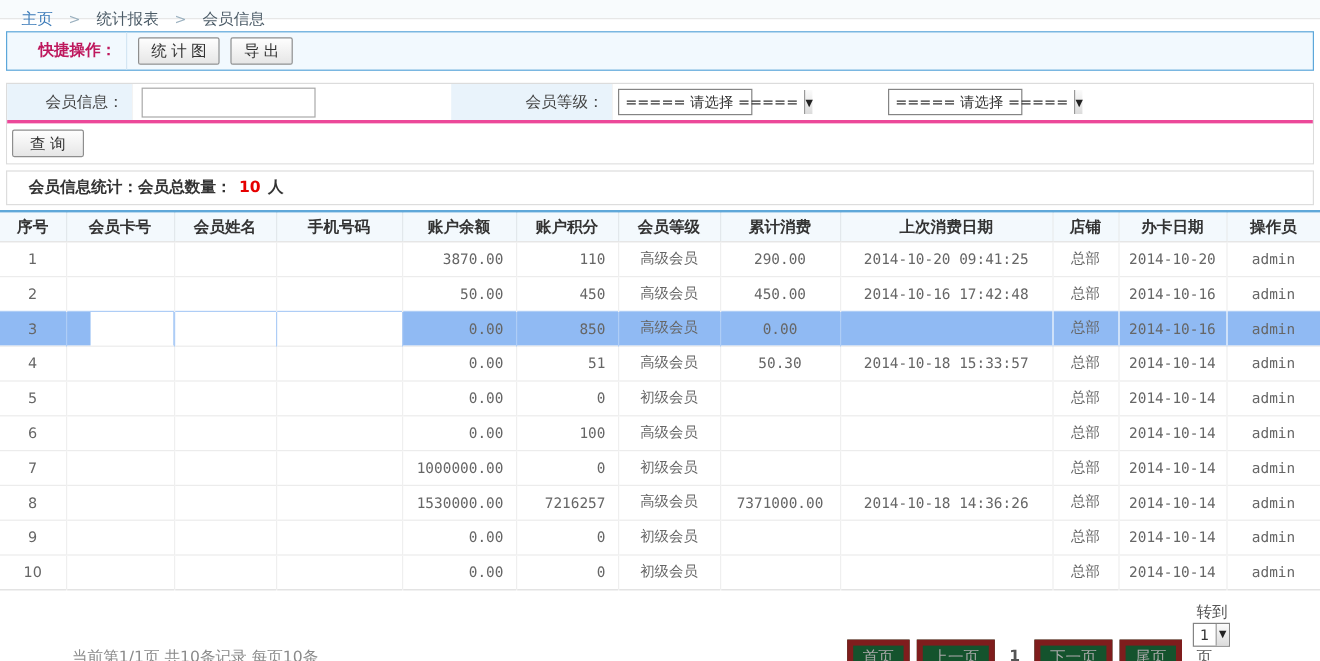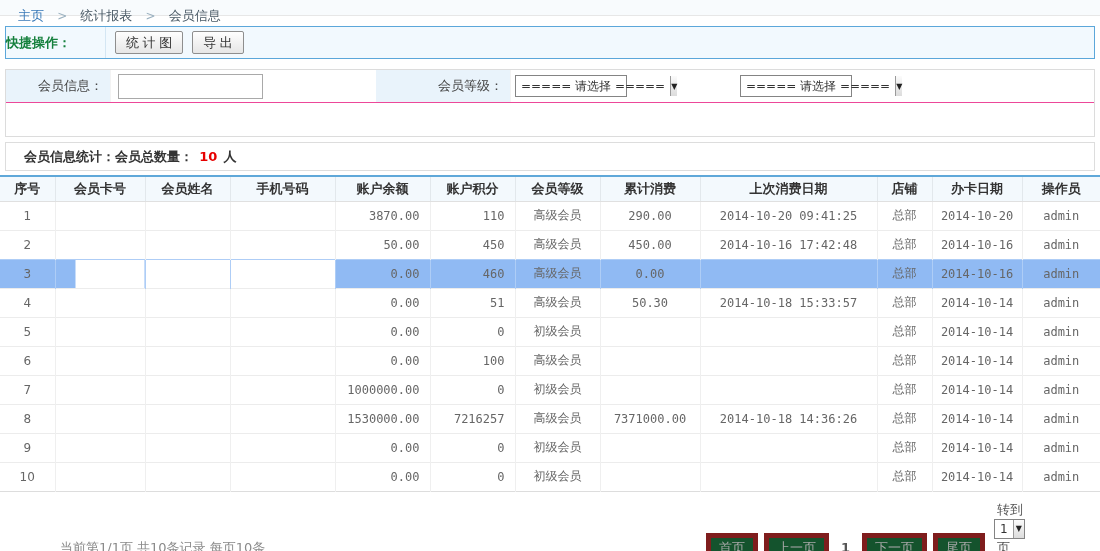--- a/index.html
+++ b/index.html
@@ -9,30 +9,30 @@
   
   .breadcrumb { height:16px; line-height:32px; background:#f8fbfd; border-bottom:1px solid #e7e7e7;
     padding-left:18px; font-size:13px; }
   .breadcrumb .bc-link { color:#3a7ab8; cursor:pointer; }
   .breadcrumb .bc-sep { color:#9ab0bf; margin:0 9px; font-size:12px; }
   .breadcrumb .bc-item { color:#4a5a66; }
 
   
   .quick-panel { margin:10px 5px 0 5px; height:33px; border:1px solid #5ca7da; background:#f2f9fe;
     display:flex; align-items:center; }
-  .quick-label { width:100px; padding-right:8px; font-weight:bold; color:#15803d;
+  .quick-label { width:100px; text-align:right; padding-right:8px; font-weight:bold; color:#be185d;
     border-right:1px solid #d4e6f3; height:100%; line-height:31px; }
   .btn { display:inline-block; border:1px solid #8e8e8e; border-radius:2px; color:#333;
     background:linear-gradient(#fefefe,#e6e6e6); padding:2px 10px; font-size:13px; margin-left:9px;
     cursor:pointer; line-height:17px; }
 
   
   .filter-box { margin:10px 5px 0 5px; border:1px solid #dcdcdc; }
   .filter-row { display:flex; height:33px; align-items:stretch; }
-  .filter-row.first { border-bottom:1px solid #ec4899; }
+  .filter-row.first { border-bottom:3px solid #ec4899; }
   .f-label { width:105px; background:#e9f3fb; text-align:right; padding-right:7px; line-height:32px;
     color:#444; border-right:1px solid #f3f3f3; }
   .f-field { display:flex; align-items:center; background:#fff; }
   .f-field.w1 { width:265px; padding-left:7px; }
   .f-label.l2 { width:135px; }
   .f-field.w2 { width:225px; padding-left:4px; }
   .f-label.l3 { width:108px; }
   .f-field.w3 { flex:1; padding-left:4px; }
   .f-field.wdays { width:628px; padding-left:7px; }
   .f-field.wbtn { flex:1; padding-left:4px; }
@@ -121,20 +121,23 @@
       </div>
     </div>
     <div class="f-field w3">
       <div class="combo filter-combo">
         <span class="combo-text">===== 请选择 =====</span>
         <span class="combo-btn">▼</span>
       </div>
     </div>
   </div>
   <div class="filter-row">
+    <div class="f-field wbtn">
+      <button class="btn query-btn">查  询</button>
+    </div>
   </div>
 </div>
 
 <div class="stats-bar">
   <span class="stats-text">会员信息统计：会员总数量：</span>
   <span class="stats-count">10</span>
   <span class="stats-unit">人</span>
 </div>
 
 <table class="member-table">
@@ -196,21 +199,21 @@
         <td>总部</td>
         <td class="mono">2014-10-16</td>
         <td class="mono">admin</td>
       </tr>
       <tr class="selected">
         <td>3</td>
         <td class="partial"></td>
         <td class="redacted"></td>
         <td class="redacted"></td>
         <td class="mono num">0.00</td>
-        <td class="mono num">460</td>
+        <td class="mono num">850</td>
         <td>高级会员</td>
         <td class="mono">0.00</td>
         <td class="mono"></td>
         <td>总部</td>
         <td class="mono">2014-10-16</td>
         <td class="mono">admin</td>
       </tr>
       <tr>
         <td>4</td>
         <td></td>

